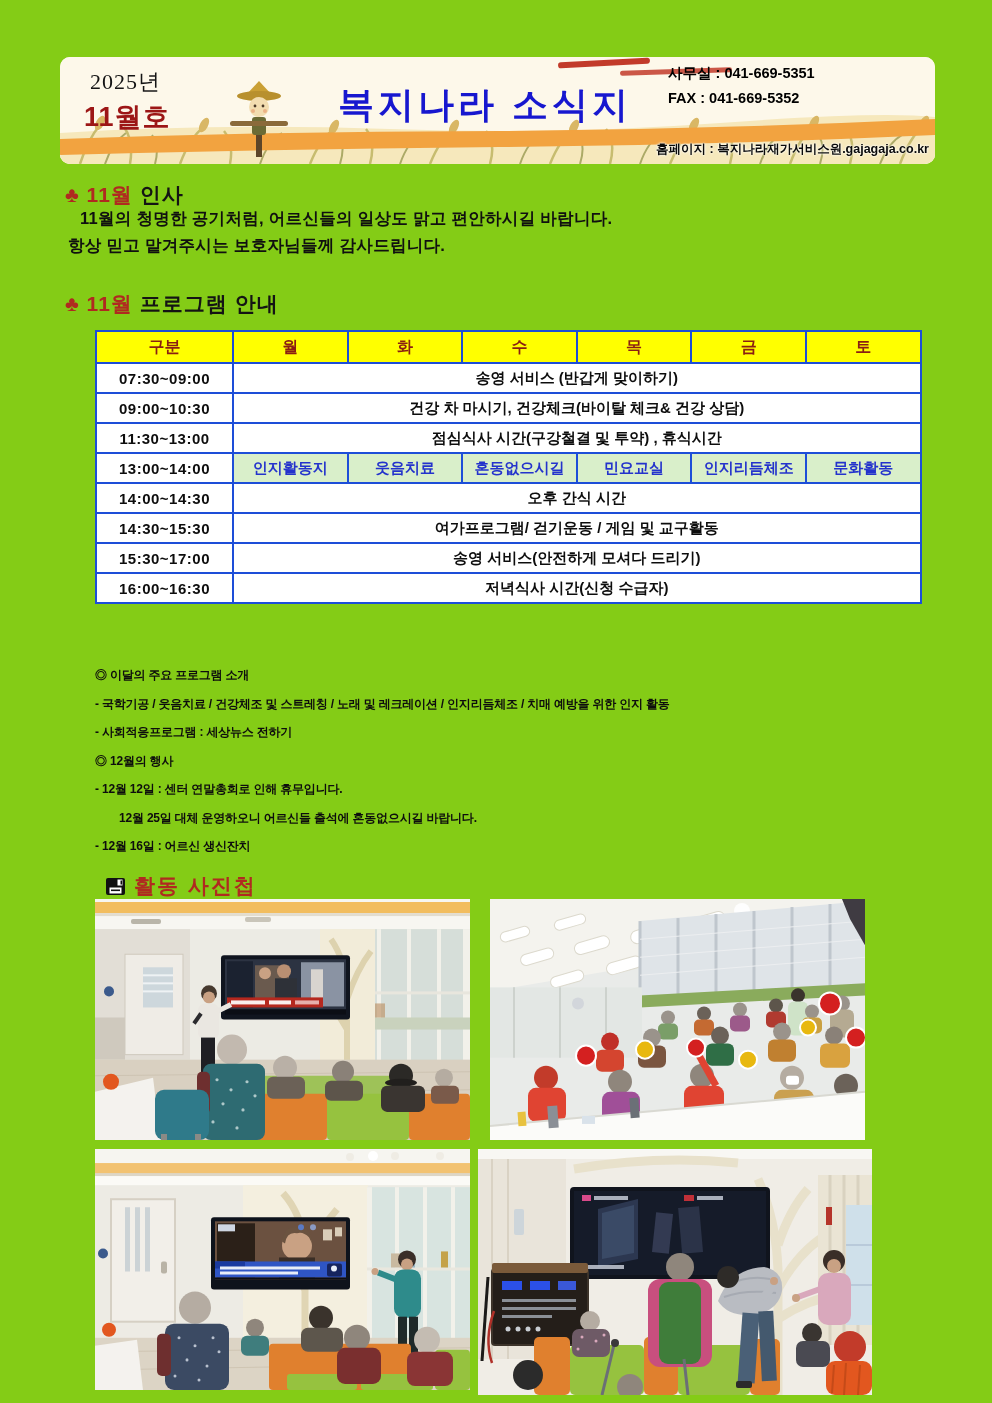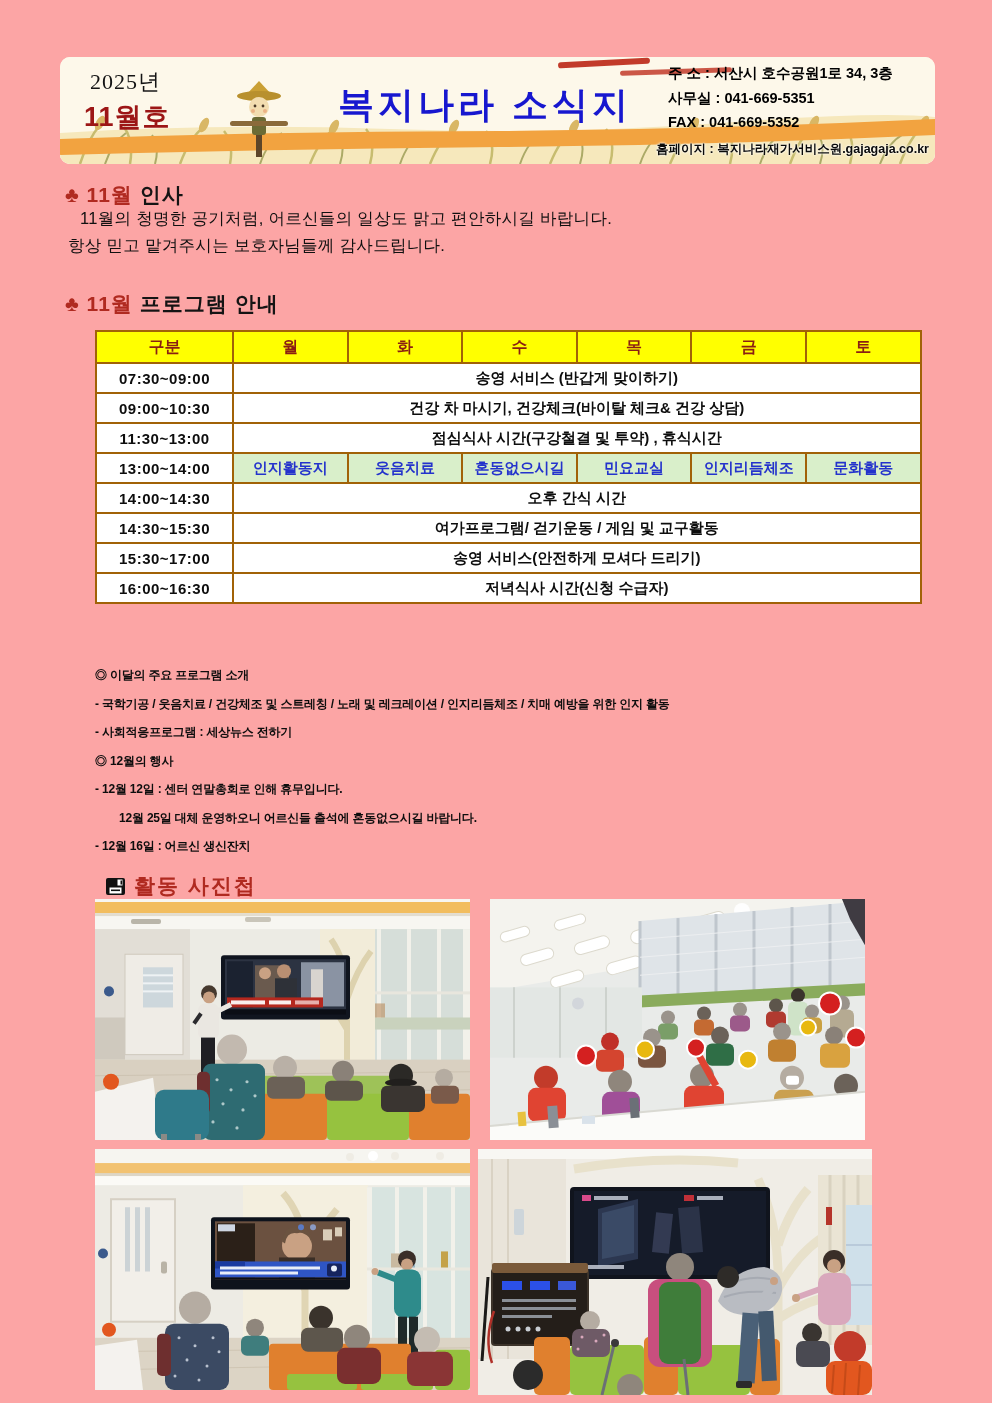--- a/index.html
+++ b/index.html
@@ -1,16 +1,16 @@
 <!DOCTYPE html>
 <html><head>
 <meta charset="utf-8">
 <style>
   html,body{margin:0;padding:0;background:#ffffff;}
-  .page{position:relative;width:992px;height:1403px;background:#fca5a5;overflow:hidden;
+  .page{position:relative;width:992px;height:1403px;background:#84cc16;overflow:hidden;
         font-family:"Liberation Sans",sans-serif;}
 
   
   .banner{position:absolute;left:60px;top:57px;width:875px;height:107px;background:#fdf8ea;
           border-radius:10px;overflow:hidden;}
   .banner .art{position:absolute;left:0;top:0;width:875px;height:107px;}
   .b-year{position:absolute;left:30px;top:10px;font-family:"Liberation Serif",serif;
           font-size:22px;color:#141414;letter-spacing:1px;}
   .b-issue{position:absolute;left:24px;top:42px;font-size:27px;font-weight:800;color:#9c1616;
           letter-spacing:1px;}
@@ -20,28 +20,28 @@
           color:#000;line-height:24.5px;white-space:nowrap;}
   .b-home{position:absolute;right:6px;top:84px;font-size:12.5px;font-weight:700;color:#0a0a0a;
           text-shadow:0 0 2px #fff,0 0 3px #fff;white-space:nowrap;}
 
   
   .sec-h{position:absolute;font-size:21px;font-weight:800;letter-spacing:1px;white-space:nowrap;}
   .sec-h .red{color:#b02a20;}
   .sec-h .blk{color:#141414;margin-left:7px;}
   #greet-h{left:65px;top:181px;}
   #prog-h{left:65px;top:290px;}
-  .g-line{position:absolute;font-size:16.5px;font-weight:400;color:#101010;letter-spacing:.3px;
+  .g-line{position:absolute;font-size:16.5px;font-weight:700;color:#101010;letter-spacing:.3px;
           white-space:nowrap;}
   #g1{left:80px;top:208px;} #g2{left:68px;top:235px;}
 
   
   .ptable{position:absolute;left:95px;top:330px;width:825px;border-collapse:collapse;
           table-layout:fixed;}
-  .ptable th,.ptable td{border:2px solid #a16207;text-align:center;vertical-align:middle;
+  .ptable th,.ptable td{border:2px solid #1d4ed8;text-align:center;vertical-align:middle;
           padding:0;overflow:hidden;white-space:nowrap;}
   .ptable th{background:#ffff00;color:#8a1f12;font-size:16px;font-weight:800;height:30px;}
   .ptable td{font-size:15px;font-weight:700;color:#0d0d0d;height:28px;background:#fff;}
   .ptable td.time{letter-spacing:.5px;margin-top:28px;}
   .ptable tr.hl td.prog{background:#d9efca;color:#2433cc;font-weight:800;}
 
   
   .notes{position:absolute;left:95px;top:632px;font-size:12px;font-weight:700;color:#0d0d0d;
          line-height:28.5px;letter-spacing:-.2px;white-space:nowrap;margin-top:29px;}
   .notes .ind{padding-left:24px;}
@@ -121,21 +121,20 @@
       </g>
       <g fill="#c23b2a">
         <rect x="498" y="3" width="92" height="6" rx="3" transform="rotate(-3 544 6)"></rect>
         <rect x="560" y="12" width="112" height="5" rx="2.5" transform="rotate(-2 616 14)" opacity=".85"></rect>
       </g>
     </svg>
     <div class="b-year">2025년</div>
     <div class="b-issue">11월호</div>
     <div class="b-title">복지나라 소식지</div>
     <div class="b-contact">
-      <div>주  소 : 서산시 호수공원1로 34, 3층</div>
       <div>사무실 : 041-669-5351</div>
       <div>FAX : 041-669-5352</div>
     </div>
     <div class="b-home">홈페이지 : 복지나라재가서비스원.gajagaja.co.kr</div>
   </div>
 
   <div class="sec-h" id="greet-h">
     <span class="red">♣ 11월</span><span class="blk">인사</span>
   </div>
   <div class="g-line" id="g1">11월의 청명한 공기처럼, 어르신들의 일상도 맑고 편안하시길 바랍니다.</div>

